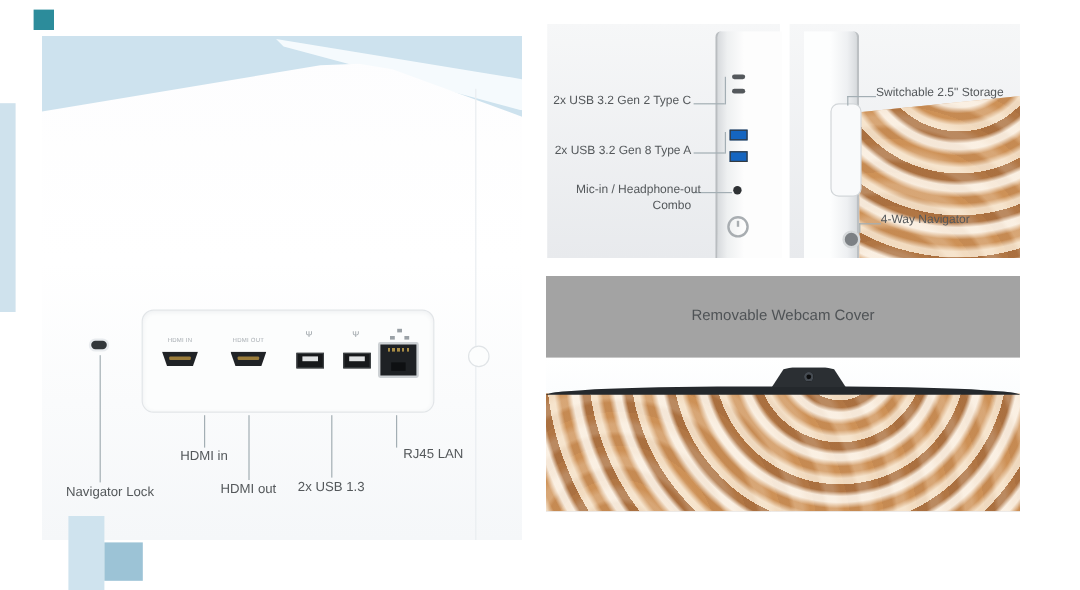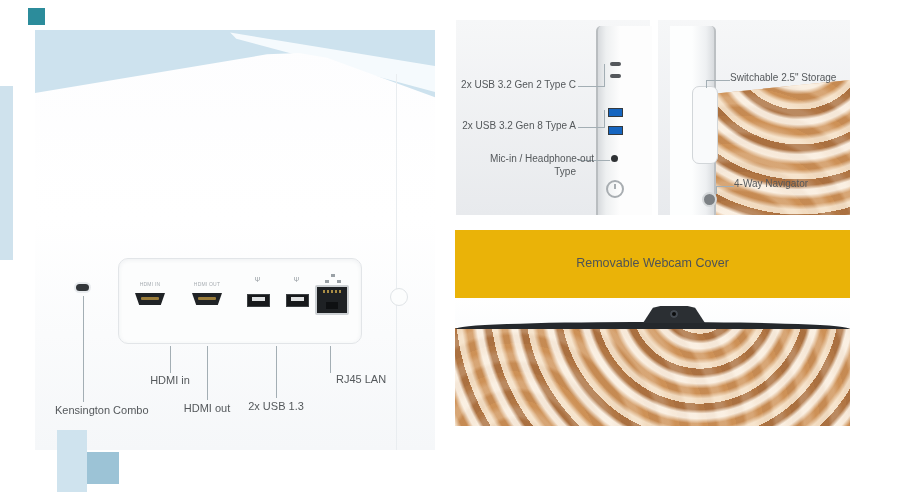--- a/index.html
+++ b/index.html
@@ -76,21 +76,21 @@
     background:#7c8084;border:2px solid #d5d8da;}
 
   
   .wood{position:absolute;background-color:#dfb183;
     background-image:
       repeating-radial-gradient(circle at 62% -30%, rgba(146,82,33,.55) 0 6px, rgba(253,246,236,.85) 10px 15px, rgba(196,128,63,.5) 20px 25px, rgba(249,234,213,.8) 30px 35px),
       repeating-radial-gradient(circle at 15% 130%, rgba(146,82,33,.3) 0 8px, rgba(253,246,236,.4) 12px 18px, rgba(196,128,63,.3) 24px 28px);}
   .wood-p2{left:58px;top:60px;width:134px;height:135px;clip-path:polygon(0 10%,100% 0,100% 100%,0 100%);}
 
   
-  .webcam{position:absolute;left:455px;top:230px;width:395px;height:196px;background:#eab308;}
+  .webcam{position:absolute;left:455px;top:230px;width:395px;height:196px;background:#a3a3a3;}
   .photo{position:absolute;left:0;top:68px;width:395px;height:128px;
     background:linear-gradient(#ffffff,#eef4f8);overflow:hidden;}
   .wood-main{left:0;top:30px;width:395px;height:98px;}
   .bezel{position:absolute;left:0;top:24px;width:395px;height:7px;background:#24282c;
     border-radius:45% 45% 0 0/100% 100% 0 0;}
   .bump{position:absolute;left:188px;top:8px;width:62px;height:17px;background:#2b2f33;
     clip-path:polygon(0 100%,16% 10%,28% 0,72% 0,84% 10%,100% 100%);}
   .lens{position:absolute;left:215px;top:12px;width:8px;height:8px;border-radius:50%;
     background:#0b0c0d;box-shadow:inset 0 0 0 2px #454b52;}
 </style>
@@ -133,21 +133,21 @@
         <div class="rj45-tab"></div>
       </div>
     </div>
 
     <div class="line v" style="left:83px;top:296px;height:106px"></div>
     <div class="line v" style="left:170px;top:346px;height:27px"></div>
     <div class="line v" style="left:207px;top:346px;height:54px"></div>
     <div class="line v" style="left:276px;top:346px;height:52px"></div>
     <div class="line v" style="left:330px;top:346px;height:27px"></div>
 
-    <span class="lbl" style="left:55px;top:404px">Kensington Combo</span>
+    <span class="lbl" style="left:55px;top:404px">Navigator Lock</span>
     <span class="lbl center" style="left:145px;top:374px;width:50px">HDMI in</span>
     <span class="lbl center" style="left:177px;top:402px;width:60px">HDMI out</span>
     <span class="lbl center" style="left:246px;top:400px;width:60px">2x USB 1.3</span>
     <span class="lbl" style="left:336px;top:373px">RJ45 LAN</span>
   </figure>
 
   <div class="strip-bottom"></div>
   <div class="sq-bottom"></div>
 
   <figure class="panel p1">
@@ -162,22 +162,22 @@
       </div>
 
     <div class="line h" style="left:122px;top:66px;width:26px"></div>
     <div class="line v" style="left:148px;top:44px;height:23px"></div>
     <div class="line h" style="left:122px;top:107px;width:26px"></div>
     <div class="line v" style="left:148px;top:90px;height:18px"></div>
     <div class="line h" style="left:122px;top:140px;width:32px"></div>
 
     <span class="lbl sm right" style="left:2px;top:59px;width:118px">2x USB 3.2 Gen 2 Type C</span>
     <span class="lbl sm right" style="left:2px;top:100px;width:118px">2x USB 3.2 Gen 8 Type A</span>
-    <span class="lbl sm right" style="left:20px;top:133px;width:118px">Mic-in / Headphone-out</span>
-    <span class="lbl sm right" style="left:2px;top:146px;width:118px">Type</span>
+    <span class="lbl sm right" style="left:10px;top:133px;width:118px">Mic-in / Headphone-out</span>
+    <span class="lbl sm right" style="left:2px;top:146px;width:118px">Combo</span>
   </figure>
 
   <figure class="panel p2">
     <div class="wood wood-p2"></div>
     <div class="p2-slab"></div>
     <div class="bay-door"></div>
     <div class="nav-btn"></div>
 
     <div class="line h" style="left:48px;top:60px;width:24px"></div>
     <div class="line v" style="left:48px;top:60px;height:8px"></div>

